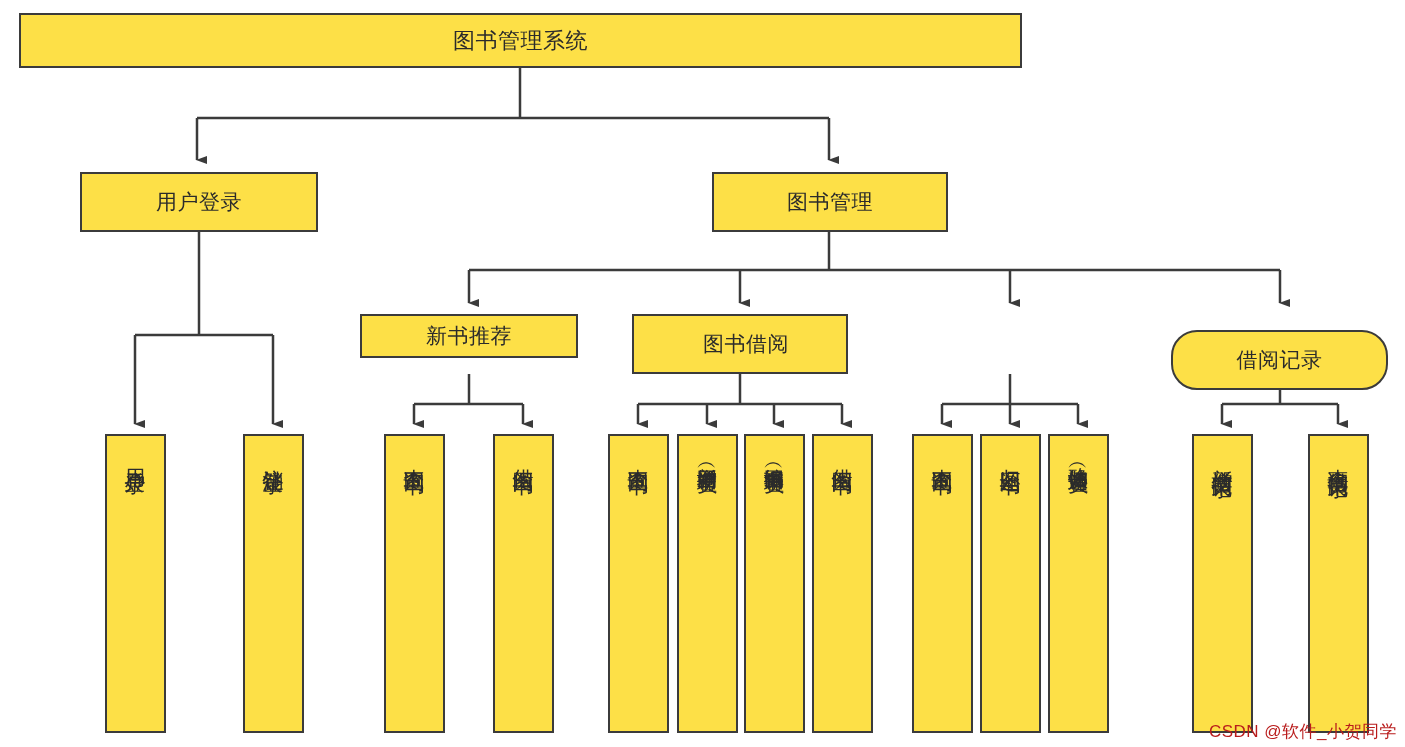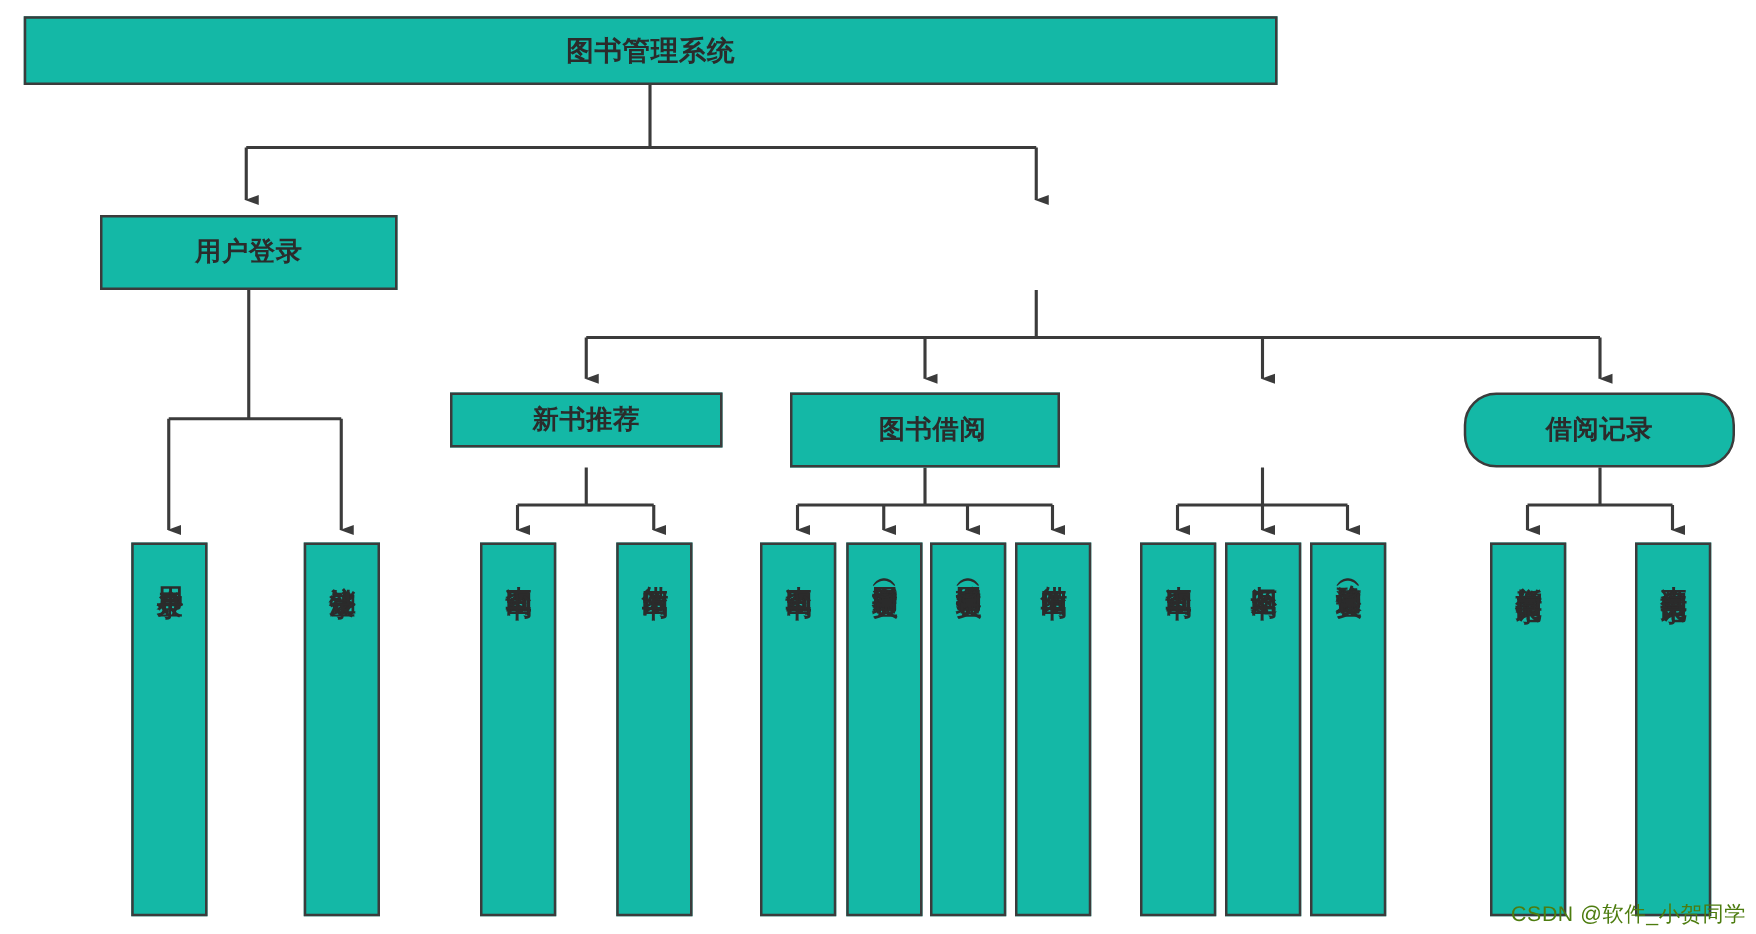--- a/index.html
+++ b/index.html
@@ -22,26 +22,25 @@
     left: 0;
     top: 0;
     width: 1405px;
     height: 747px;
     pointer-events: none;
   }
   .node {
     position: absolute;
     box-sizing: border-box;
     border: 2.5px solid #3b3b3b;
-    background: #14b8a6;
+    background: #fde047;
     display: flex;
     align-items: center;
     justify-content: center;
     color: #2b2b2b;
-    font-weight: bold;
   }
   .node-label {
     display: block;
     text-align: center;
     line-height: 1.18;
     letter-spacing: 0.5px;
     white-space: nowrap;
   }
   
   .node.horiz .node-label {
@@ -66,21 +65,21 @@
   }
   .node.vert.tall-text .node-label {
     font-size: 20px;
     letter-spacing: 1px;
   }
   .watermark {
     position: absolute;
     right: 8px;
     bottom: 4px;
     font-size: 17px;
-    color: #4d7c0f;
+    color: #b91c1c;
     letter-spacing: 0.5px;
     white-space: nowrap;
     user-select: none;
   }
 </style>
 </head>
 <body>
 
 <div id="canvas">
 
@@ -138,31 +137,34 @@
   </svg>
 
   <div class="node horiz root" style="left:19px; top:13px; width:1003px; height:55px;">
     <span class="node-label">图书管理系统</span>
   </div>
 
   <div class="node horiz" style="left:80px; top:172px; width:238px; height:60px;">
     <span class="node-label">用户登录</span>
   </div>
 
+  <div class="node horiz" style="left:712px; top:172px; width:236px; height:60px;">
+    <span class="node-label">图书管理</span>
+  </div>
 
   <div class="node horiz" style="left:360px; top:314px; width:218px; height:44px;">
     <span class="node-label">新书推荐</span>
   </div>
 
   <div class="node horiz" style="left:632px; top:314px; width:216px; height:60px;padding-left:12px;">
     <span class="node-label">图书借阅</span>
   </div>
 
 
-  <div class="node horiz" style="left:1171px; top:314px; width:217px; height:60px;border-radius:26px;">
+  <div class="node horiz" style="left:1171px; top:330px; width:217px; height:60px;border-radius:26px;">
     <span class="node-label">借阅记录</span>
   </div>
 
   <div class="node vert" style="left:105px; top:434px; width:61px; height:299px;">
     <span class="node-label">用户登录</span>
   </div>
 
   <div class="node vert" style="left:243px; top:434px; width:61px; height:299px;">
     <span class="node-label">注销登录</span>
   </div>

